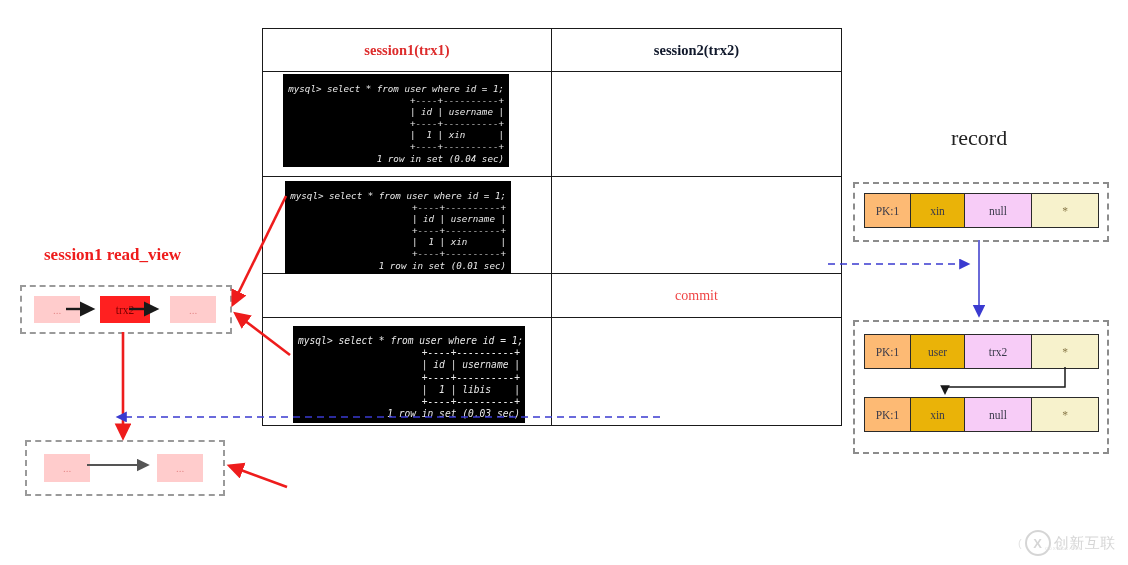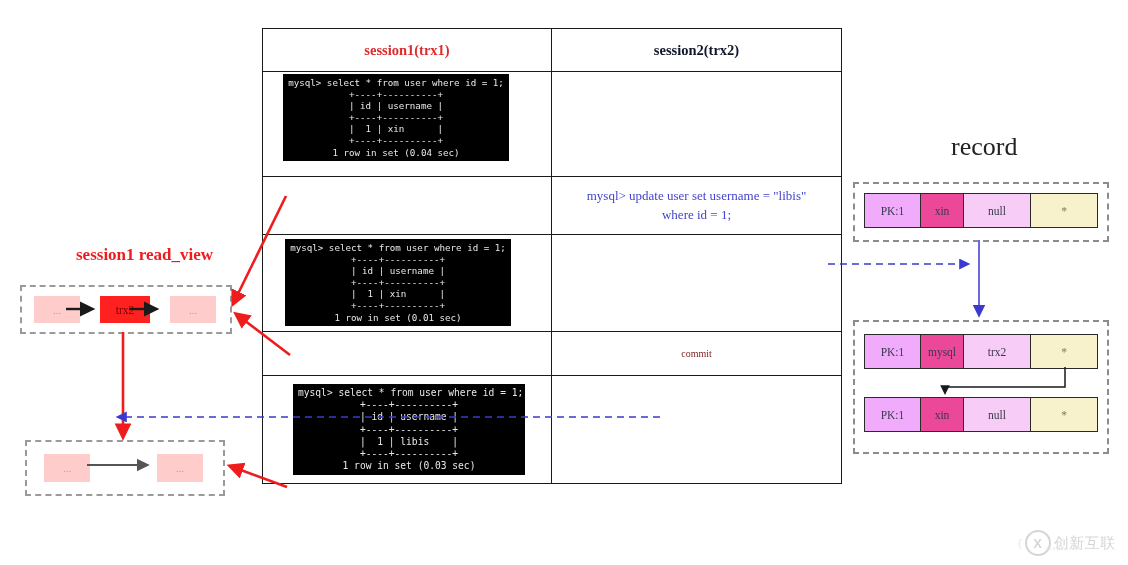--- a/index.html
+++ b/index.html
@@ -54,60 +54,60 @@
     font-size: 13px;
     color: #4444cc;
   }
   .sql-s2 {
     font-size: 13px;
     color: #4444cc;
     line-height: 1.45;
     padding: 8px 14px;
   }
   .commit-s2 {
-    font-size: 10px;
-    color: #7f1d1d;
+    font-size: 14px;
+    color: #ef4444;
     text-align: right;
     padding-right: 78px;
     margin-top: 16px;
   }
 
   .row-term1 td { height: 104px; }
   .row-upd  td { height: 57px; }
   .row-term2 td { height: 96px; }
   .row-commit td { height: 43px; }
   .row-term3 td { height: 107px; }
 
   
   .terminal {
     position: absolute;
     background: #000000;
     color: #e8e8e8;
     font-family: "DejaVu Sans Mono", monospace;
     font-size: 9.2px;
     line-height: 11.6px;
     white-space: pre;
-    text-align: center;
-    padding: 3px 5px 3px 5px;
+    text-align: right;
+    padding: 9px 5px 3px 5px;
     letter-spacing: 0px;
+    font-style: italic;
   }
   #terminal-1 { left: 20px; top: 2px; width: 216px; }
   #terminal-2 { left: 22px; top: 4px; width: 216px; }
   #terminal-3 { left: 30px; top: 8px; width: 222px; font-size: 9.6px; line-height: 12.2px;}
 
   
   #readview-title {
     position: absolute;
     left: 44px;
     top: 245px;
     font-size: 17px;
     font-weight: bold;
     color: #ee1c1c;
     white-space: nowrap;
-    margin-left: 32px;
   }
   .rv-box {
     position: absolute;
     border: 2px dashed #9a9a9a;
     background: transparent;
   }
   #rv-box-1 { left: 20px; top: 285px; width: 208px; height: 45px; }
   #rv-box-2 { left: 25px; top: 440px; width: 196px; height: 52px; }
 
   .rv-cell {
@@ -124,22 +124,22 @@
     background: #ff2020;
     color: #7a0000;
     border-color: #ff2020;
     font-size: 11.5px;
   }
 
   
   #record-title {
     position: absolute;
     left: 951px;
-    top: 132px;
-    font-size: 26px;
+    top: 125px;
+    font-size: 22px;
     color: #222222;
   }
   .rec-group {
     position: absolute;
     border: 2px dashed #8c8c8c;
   }
   #rec-group-1 { left: 853px; top: 182px; width: 252px; height: 56px; }
   #rec-group-2 { left: 853px; top: 320px; width: 252px; height: 130px; }
 
   .rec-row {
@@ -152,22 +152,22 @@
   .rec-cell {
     display: flex;
     align-items: center;
     justify-content: center;
     font-size: 11.5px;
     color: #3a3a4a;
     border-right: 1.5px solid #2a2a2a;
     box-sizing: border-box;
   }
   .rec-cell:last-child { border-right: none; }
-  .c-pk   { width: 56px; background: #f0abfc; }
-  .c-name { width: 43px; background: #ec4899; }
+  .c-pk   { width: 46px; background: #fdba74; }
+  .c-name { width: 54px; background: #eab308; }
   .c-trx  { width: 67px; background: #f7ccf7; }
   .c-ptr  { width: 66px; background: #f7f2cc; color: #8a7a4a; }
 
   
   #overlay {
     position: absolute;
     left: 0; top: 0;
     width: 1128px; height: 565px;
     pointer-events: none;
   }
@@ -229,27 +229,20 @@
       <div class="terminal" id="terminal-1">mysql&gt; select * from user where id = 1;
 +----+----------+
 | id | username |
 +----+----------+
 |  1 | xin      |
 +----+----------+
 1 row in set (0.04 sec)</div>
     </td>
     <td></td>
   </tr>
-  <tr class="row-upd">
-    <td></td>
-    <td class="sql-s2">
-      <div>mysql&gt; update user set username = "libis"</div>
-      <div>where id = 1;</div>
-    </td>
-  </tr>
   <tr class="row-term2">
     <td>
       <div class="terminal" id="terminal-2">mysql&gt; select * from user where id = 1;
 +----+----------+
 | id | username |
 +----+----------+
 |  1 | xin      |
 +----+----------+
 1 row in set (0.01 sec)</div>
     </td>
@@ -294,21 +287,21 @@
     <div class="rec-cell c-pk">PK:1</div>
     <div class="rec-cell c-name">xin</div>
     <div class="rec-cell c-trx">null</div>
     <div class="rec-cell c-ptr">*</div>
   </div>
 </div>
 
 <div class="rec-group" id="rec-group-2">
   <div class="rec-row" style="left:9px; top:12px;">
     <div class="rec-cell c-pk">PK:1</div>
-    <div class="rec-cell c-name">mysql</div>
+    <div class="rec-cell c-name">user</div>
     <div class="rec-cell c-trx">trx2</div>
     <div class="rec-cell c-ptr">*</div>
   </div>
   <div class="rec-row" style="left:9px; top:75px;">
     <div class="rec-cell c-pk">PK:1</div>
     <div class="rec-cell c-name">xin</div>
     <div class="rec-cell c-trx">null</div>
     <div class="rec-cell c-ptr">*</div>
   </div>
 </div>

